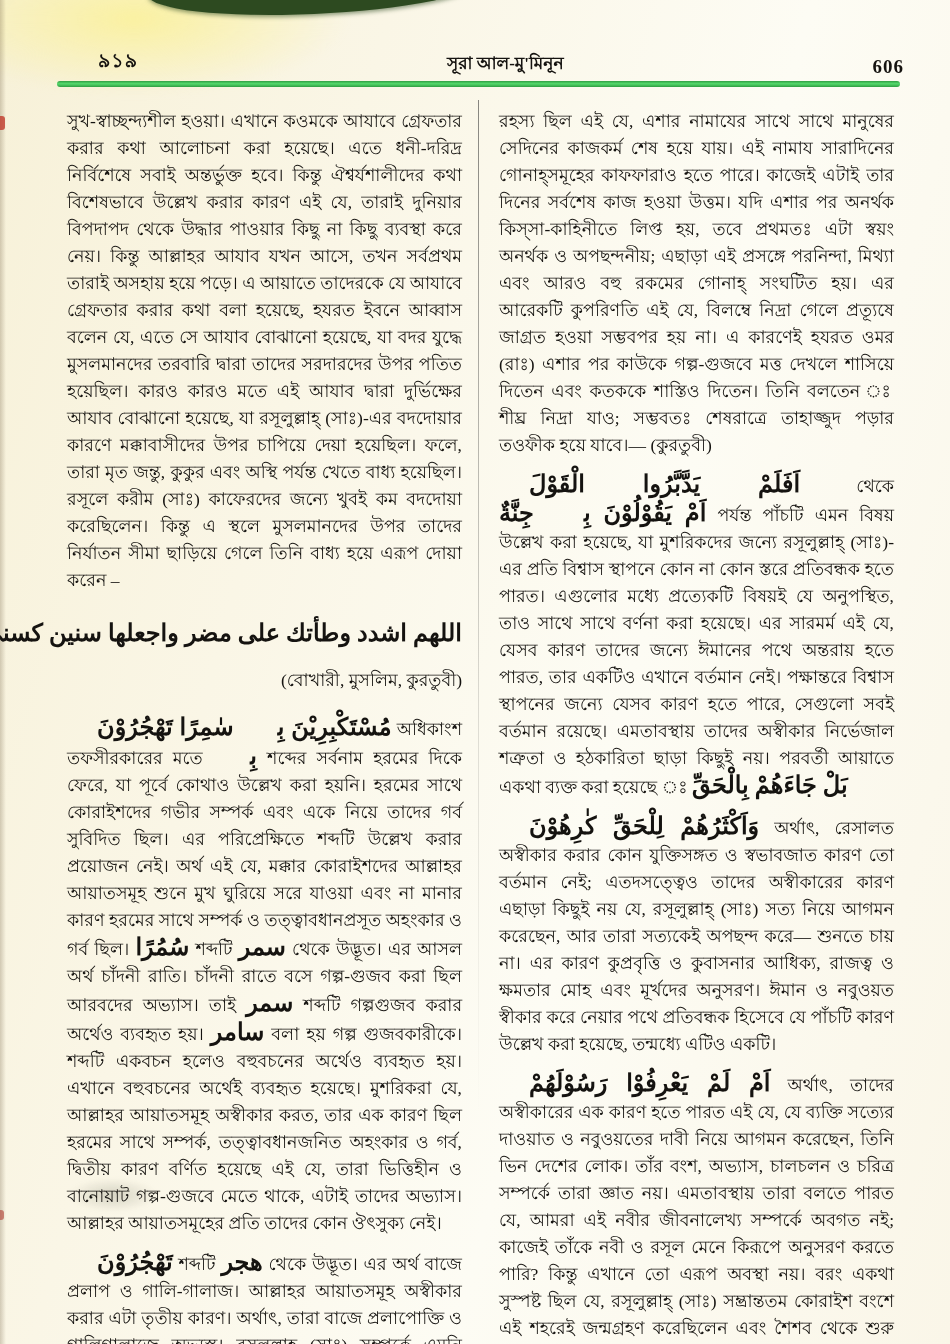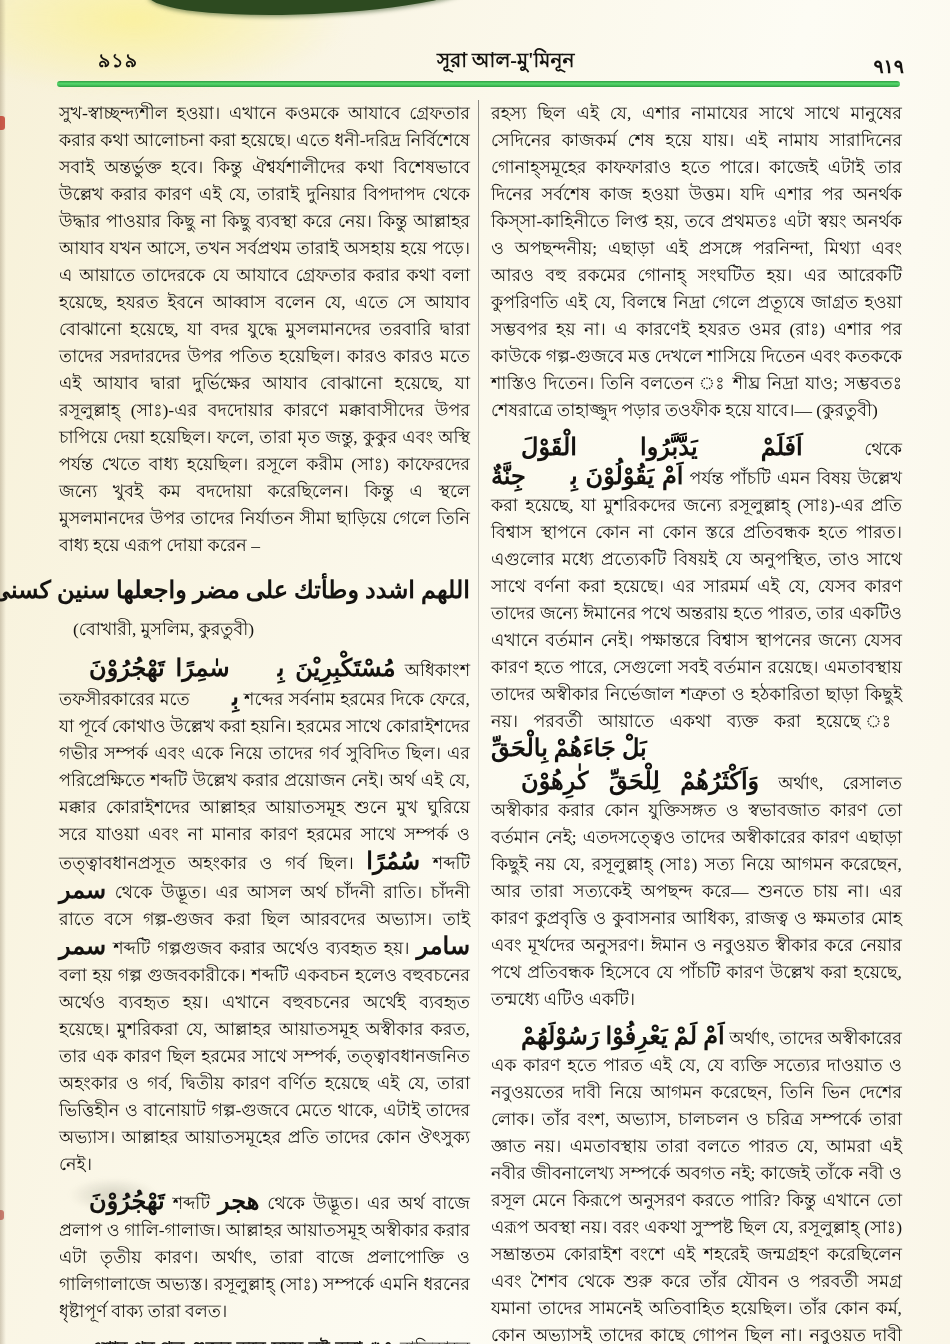--- a/index.html
+++ b/index.html
@@ -18,53 +18,53 @@
   .edge-shadow{position:absolute;top:0;left:0;width:6px;height:1344px;
     background:linear-gradient(90deg,rgba(90,70,40,.25),rgba(90,70,40,0));}
   .edge-mark-a{position:absolute;top:116px;left:0;width:5px;height:14px;background:#c0392b;opacity:.8;border-radius:0 3px 3px 0;}
   .edge-mark-b{position:absolute;top:1210px;left:0;width:4px;height:10px;background:#b03a2e;opacity:.6;border-radius:0 3px 3px 0;}
   .smudge{position:absolute;top:1178px;left:68px;width:90px;height:34px;
     background:radial-gradient(ellipse,rgba(120,120,100,.28),rgba(120,120,100,0) 70%);
     filter:blur(2px);}
   .header{position:absolute;top:44px;left:66px;right:46px;height:34px;
     display:flex;justify-content:space-between;align-items:flex-end;margin-left:32px;}
   .pgnum{font-size:19px;font-weight:700;letter-spacing:1px;}
-  .title{font-size:20px;font-weight:700;}
+  .title{font-size:17px;font-weight:700;}
   .rule{position:absolute;top:81px;left:57px;width:843px;height:6px;border-radius:3px;
     background:linear-gradient(180deg,#2f9e42 0%,#55d96c 45%,#2f9e42 100%);}
   .col{position:absolute;top:96px;width:419px;text-align:justify;
     font-size:17.5px;line-height:27px;}
   .col-left{left:55px;}
   .col-right{left:487px;}
   .col-divider{position:absolute;top:100px;left:478px;width:1px;height:1015px;
     background:linear-gradient(180deg,rgba(40,40,40,.55),rgba(40,40,40,.15) 60%,rgba(40,40,40,0));}
-  p.para{margin:4px;}
+  p.para{margin:12px;}
   p.indent{text-indent:30px;}
   p.gap-top{margin-top:10px;}
   .bn{font-weight:500;}
   .bn-bold{font-weight:700;}
   .ar{font-weight:700;font-size:24px;direction:rtl;unicode-bidi:isolate;white-space:nowrap;}
   p.arabic-line{text-align:center;direction:rtl;font-size:21px;font-weight:700;
     padding:10px 0 4px 0;line-height:34px;}
-  p.citation{text-align:left;text-indent:14px;padding-bottom:8px;}
+  p.citation{text-align:right;text-indent:14px;padding-bottom:8px;}
 </style>
 </head>
 <body>
 
 <div class="scan-halo"></div>
 <div class="scan-arc"></div>
 <div class="edge-shadow"></div>
 <div class="edge-mark-a"></div>
 <div class="edge-mark-b"></div>
 <div class="smudge"></div>
 
 <div class="header">
   <span class="pgnum">৯১৯</span>
   <span class="title">সূরা আল-মু'মিনূন</span>
-  <span class="pgnum">٩١٩</span>
+  <span class="pgnum">606</span>
 </div>
 <div class="rule"></div>
 
 <div class="col col-left" id="col-left">
     <p class="para"><span class="bn">সুখ-স্বাচ্ছন্দ্যশীল হওয়া। এখানে কওমকে আযাবে গ্রেফতার করার কথা আলোচনা করা হয়েছে। এতে ধনী-দরিদ্র নির্বিশেষে সবাই অন্তর্ভুক্ত হবে। কিন্তু ঐশ্বর্যশালীদের কথা বিশেষভাবে উল্লেখ করার কারণ এই যে, তারাই দুনিয়ার বিপদাপদ থেকে উদ্ধার পাওয়ার কিছু না কিছু ব্যবস্থা করে নেয়। কিন্তু আল্লাহর আযাব যখন আসে, তখন সর্বপ্রথম তারাই অসহায় হয়ে পড়ে। এ আয়াতে তাদেরকে যে আযাবে গ্রেফতার করার কথা বলা হয়েছে, হযরত ইবনে আব্বাস বলেন যে, এতে সে আযাব বোঝানো হয়েছে, যা বদর যুদ্ধে মুসলমানদের তরবারি দ্বারা তাদের সরদারদের উপর পতিত হয়েছিল। কারও কারও মতে এই আযাব দ্বারা দুর্ভিক্ষের আযাব বোঝানো হয়েছে, যা রসূলুল্লাহ্ (সাঃ)-এর বদদোয়ার কারণে মক্কাবাসীদের উপর চাপিয়ে দেয়া হয়েছিল। ফলে, তারা মৃত জন্তু, কুকুর এবং অস্থি পর্যন্ত খেতে বাধ্য হয়েছিল। রসূলে করীম (সাঃ) কাফেরদের জন্যে খুবই কম বদদোয়া করেছিলেন। কিন্তু এ স্থলে মুসলমানদের উপর তাদের নির্যাতন সীমা ছাড়িয়ে গেলে তিনি বাধ্য হয়ে এরূপ দোয়া করেন –</span></p>
     <p class="para arabic-line"><span class="ar">اللهم اشدد وطأتك على مضر واجعلها سنين كسنى يوسف</span></p>
     <p class="para citation"><span class="bn">(বোখারী, মুসলিম, কুরতুবী)</span></p>
     <p class="para indent"><span class="ar">مُسْتَكْبِرِيْنَ بِهٖ سٰمِرًا تَهْجُرُوْنَ</span><span class="bn"> অধিকাংশ তফসীরকারের মতে </span><span class="ar">بِهٖ</span><span class="bn"> শব্দের সর্বনাম হরমের দিকে ফেরে, যা পূর্বে কোথাও উল্লেখ করা হয়নি। হরমের সাথে কোরাইশদের গভীর সম্পর্ক এবং একে নিয়ে তাদের গর্ব সুবিদিত ছিল। এর পরিপ্রেক্ষিতে শব্দটি উল্লেখ করার প্রয়োজন নেই। অর্থ এই যে, মক্কার কোরাইশদের আল্লাহর আয়াতসমূহ শুনে মুখ ঘুরিয়ে সরে যাওয়া এবং না মানার কারণ হরমের সাথে সম্পর্ক ও তত্ত্বাবধানপ্রসূত অহংকার ও গর্ব ছিল। </span><span class="ar">سُمُرًا</span><span class="bn"> শব্দটি </span><span class="ar">سمر</span><span class="bn"> থেকে উদ্ভূত। এর আসল অর্থ চাঁদনী রাতি। চাঁদনী রাতে বসে গল্প-গুজব করা ছিল আরবদের অভ্যাস। তাই </span><span class="ar">سمر</span><span class="bn"> শব্দটি গল্পগুজব করার অর্থেও ব্যবহৃত হয়। </span><span class="ar">سامر</span><span class="bn"> বলা হয় গল্প গুজবকারীকে। শব্দটি একবচন হলেও বহুবচনের অর্থেও ব্যবহৃত হয়। এখানে বহুবচনের অর্থেই ব্যবহৃত হয়েছে। মুশরিকরা যে, আল্লাহর আয়াতসমূহ অস্বীকার করত, তার এক কারণ ছিল হরমের সাথে সম্পর্ক, তত্ত্বাবধানজনিত অহংকার ও গর্ব, দ্বিতীয় কারণ বর্ণিত হয়েছে এই যে, তারা ভিত্তিহীন ও বানোয়াট গল্প-গুজবে মেতে থাকে, এটাই তাদের অভ্যাস। আল্লাহর আয়াতসমূহের প্রতি তাদের কোন ঔৎসুক্য নেই।</span></p>
     <p class="para indent gap-top"><span class="ar">تَهْجُرُوْنَ</span><span class="bn"> শব্দটি </span><span class="ar">هجر</span><span class="bn"> থেকে উদ্ভূত। এর অর্থ বাজে প্রলাপ ও গালি-গালাজ। আল্লাহর আয়াতসমূহ অস্বীকার করার এটা তৃতীয় কারণ। অর্থাৎ, তারা বাজে প্রলাপোক্তি ও গালিগালাজে অভ্যস্ত। রসূলুল্লাহ্ (সাঃ) সম্পর্কে এমনি ধরনের ধৃষ্টাপূর্ণ বাক্য তারা বলত।</span></p>
     <p class="para indent gap-top"><span class="bn-bold">এশার পর গল্প-গুজব করে সময় নষ্ট করা ঃ</span><span class="bn"> রাত্রিকালে কিস্‌সা-কাহিনী বলার প্রথা আরব-আজমে প্রাচীনকাল থেকেই প্রচলিত রয়েছে। এতে অনেক ক্ষতিকর দিক ছিল এবং বৃথা সময় নষ্ট হত। রসূলুল্লাহ্ (সাঃ) এই প্রথা মিটানোর উদ্দেশে এশার পূর্বে নিদ্রা যাওয়া এবং এশার পর অনর্থক কিস্‌সা-কাহিনী বলা নিষিদ্ধ করে দেন। এর পেছনে</span></p>

